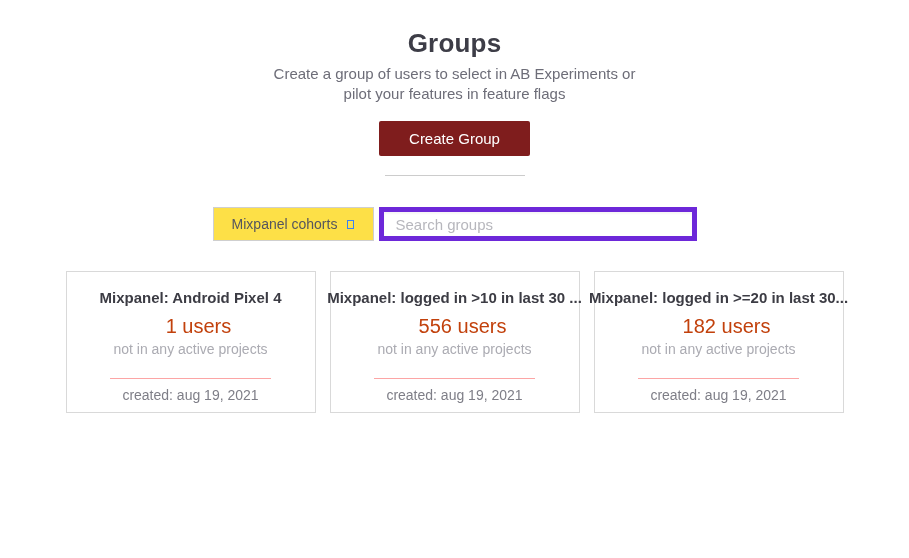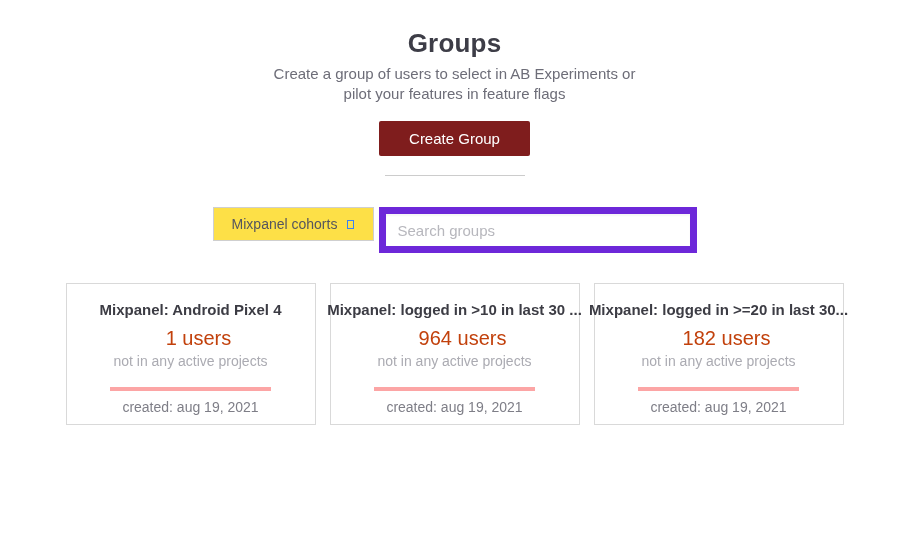--- a/index.html
+++ b/index.html
@@ -52,24 +52,24 @@
     cursor: pointer;
     background: #fde047;
   }
   .box-icon {
     width: 7px; height: 9px;
     border: 1px solid #3b82f6;
     display: inline-block;
   }
   .search-input {
     width: 318px; height: 34px;
-    border: 7px solid #6d28d9;
+    border: 5px solid #6d28d9;
     font-size: 15px;
     font-family: "Liberation Sans", "DejaVu Sans", sans-serif;
-    padding: 16px 12px;
+    padding: 4px 12px;
     color: #7f1d1d;
     box-shadow: inset 0 2px 2px rgba(0,0,0,0.04);
     outline: none;
   }
   .search-input::placeholder { color: #b7b7bd; }
 
   .cards-row {
     margin-top: 30px;
     display: flex; justify-content: center;
     gap: 14px;
@@ -90,21 +90,21 @@
   }
   .card-users {
     margin-top: 9px;
     font-size: 20px; color: #c2410c; font-weight: 400; padding-left: 16px;
   }
   .card-status {
     margin-top: 3px;
     font-size: 14px; color: #ababb2;
   }
   .card-footer {
-    border-top: 4px solid #fca5a5;
+    border-top: 1px solid #fca5a5;
     padding: 8px 12px 9px 12px;
     font-size: 14px; color: #7e7e87;
     text-align: left;
   }
 
   .help { text-align: center; margin-top: 41px; }
   .help-text { font-size: 15px; color: #6d6d78; }
   .help-link {
     display: inline-block;
     margin-top: 12px;
@@ -144,21 +144,21 @@
         <div class="card-title">Mixpanel: Android Pixel 4</div>
         <div class="card-users">1 users</div>
         <div class="card-status">not in any active projects</div>
       </div>
       <div class="card-footer">created: aug 19, 2021</div>
     </div>
 
     <div class="group-card">
       <div class="card-body">
         <div class="card-title">Mixpanel: logged in &gt;10 in last 30 ...</div>
-        <div class="card-users">964 users</div>
+        <div class="card-users">556 users</div>
         <div class="card-status">not in any active projects</div>
       </div>
       <div class="card-footer">created: aug 19, 2021</div>
     </div>
 
     <div class="group-card">
       <div class="card-body">
         <div class="card-title">Mixpanel: logged in &gt;=20 in last 30...</div>
         <div class="card-users">182 users</div>
         <div class="card-status">not in any active projects</div>

